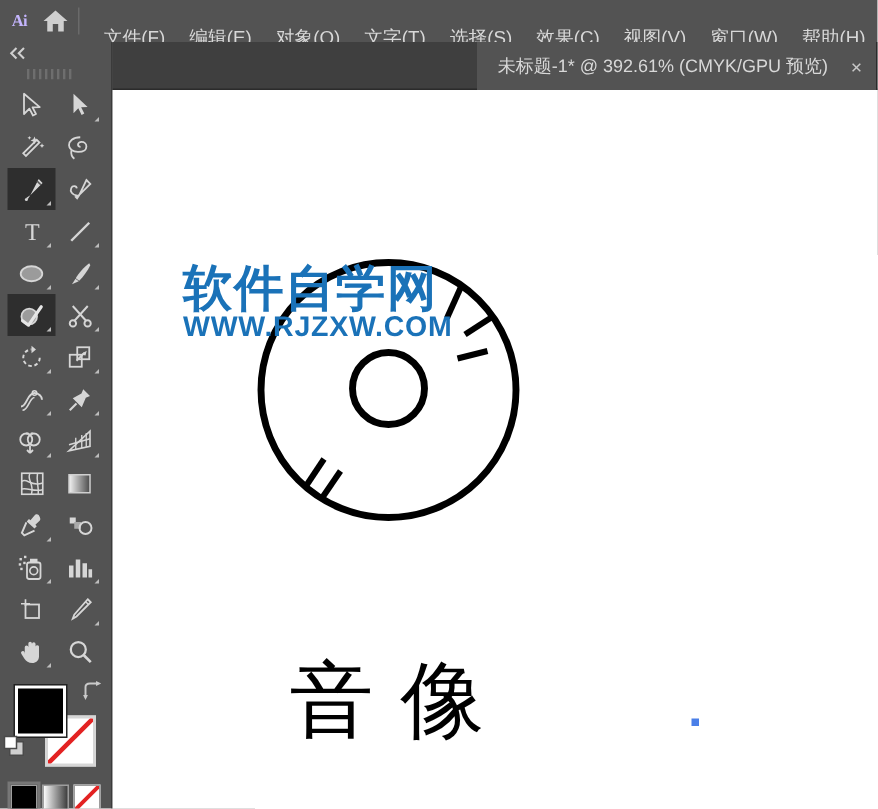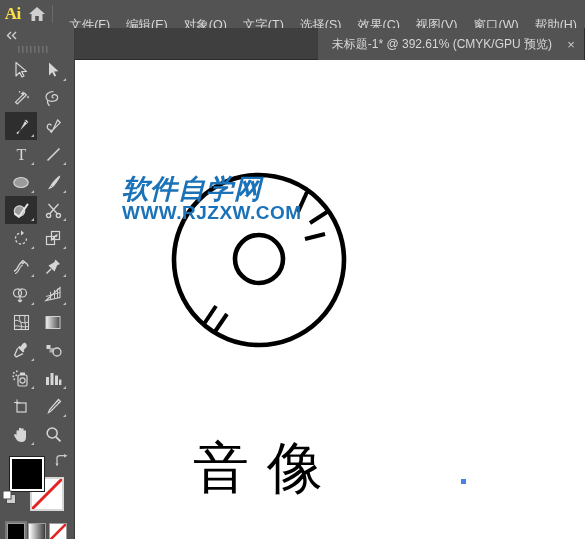--- a/index.html
+++ b/index.html
@@ -18,22 +18,22 @@
   
   #menubar {
     position: absolute; left: 0; top: 0;
     width: 585px; height: 28px;
     background: #535353;
     display: flex; align-items: center;
   }
   #ai-logo {
     width: 34px; height: 28px;
     display: flex; align-items: center; justify-content: center;
-    color: #fde047;
-    font-size: 17px; font-weight: bold;
+    color: #c4b5fd;
+    font-size: 11px; font-weight: bold;
     font-family: "Liberation Serif", "DejaVu Serif", serif;
     letter-spacing: -0.5px;
   }
   #home-btn {
     width: 30px; height: 28px;
     display: flex; align-items: center; justify-content: center;
   }
   #menubar .msep {
     width: 1px; height: 18px; background: #6a6a6a; margin: 0 8px 0 4px;
   }
@@ -147,26 +147,25 @@
     overflow: hidden;
   }
   #artboard { position: absolute; left: 0; top: 0; width: 510px; height: 479px; }
 
   
   #watermark {
     position: absolute; left: 47px; top: 115px;
     pointer-events: none;
   }
   #wm-cn {
-    font-size: 27px; font-weight: bold;
+    font-size: 33px; font-weight: bold;
     color: #1a72b8;
     letter-spacing: 1px;
     font-family: "DejaVu Sans", "Liberation Sans", sans-serif;
     line-height: 1;
-    font-style: italic;
   }
   #wm-en {
     font-size: 19px; font-weight: bold;
     color: #1a72b8;
     letter-spacing: 0.5px;
     line-height: 1.1;
     margin-top: 1px;
   }
 
   

